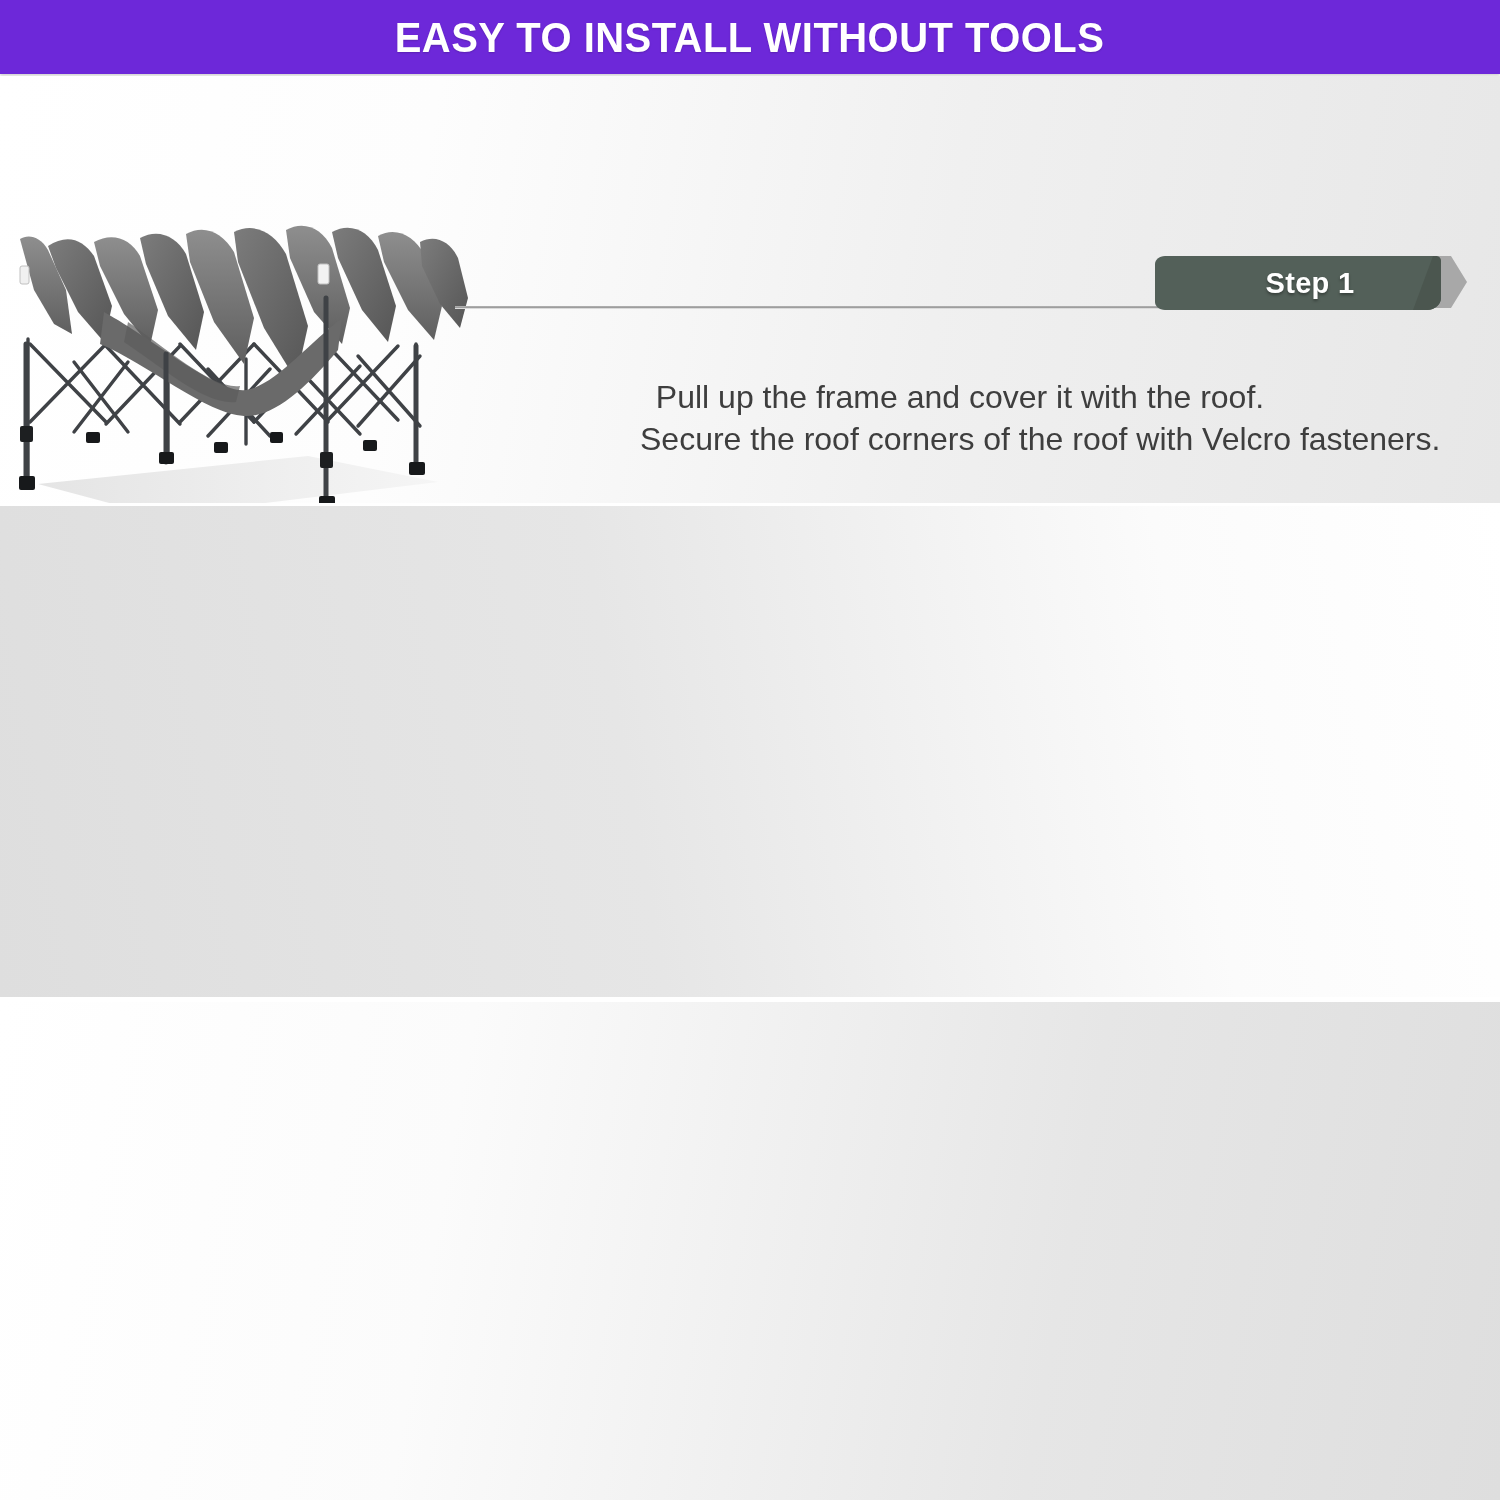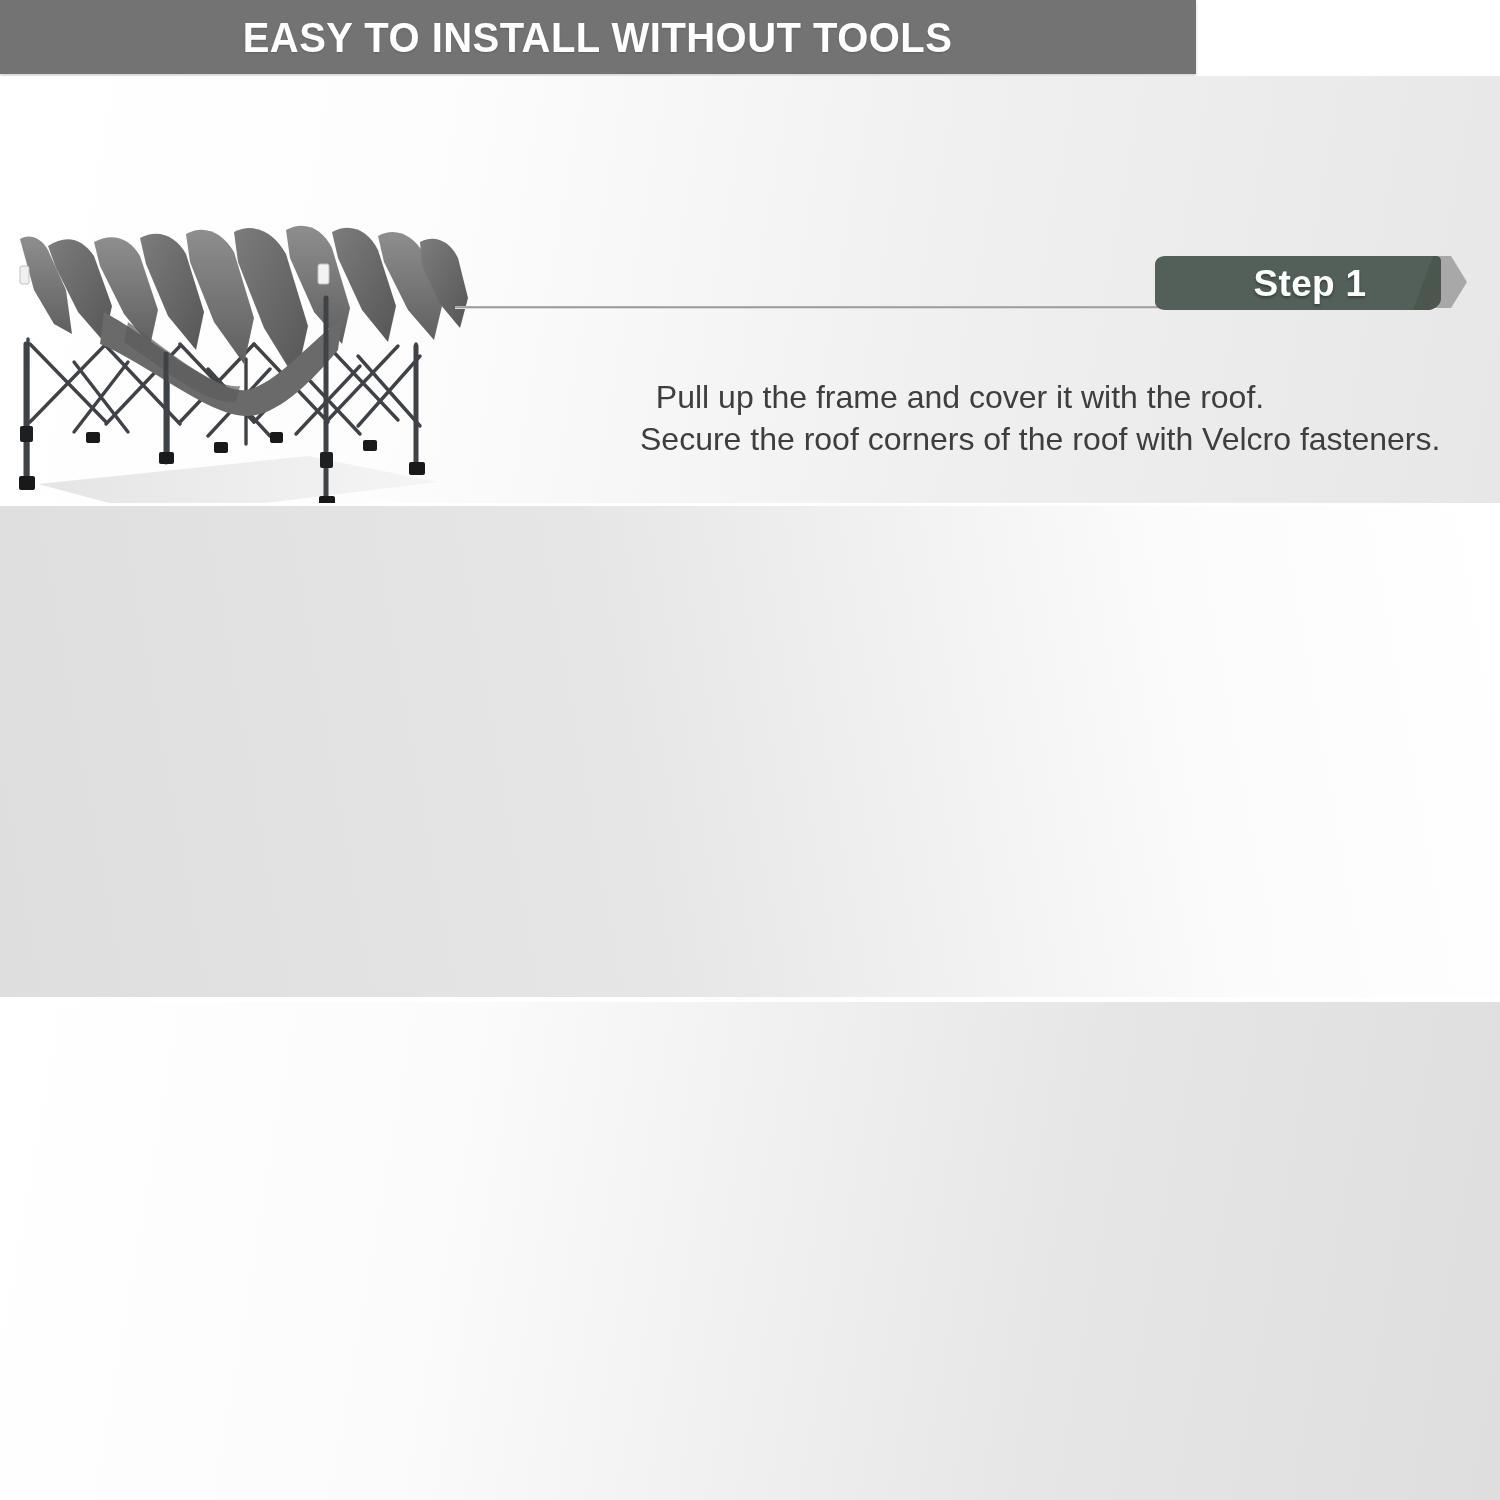--- a/index.html
+++ b/index.html
@@ -6,22 +6,22 @@
   html,body { width:1500px; height:1500px; }
   body {
     font-family:"Liberation Sans", sans-serif;
     background:#ffffff;
     overflow:hidden;
   }
   .page { position:relative; width:1500px; height:1500px; }
 
   
   .header {
-    position:absolute; left:0; top:0; width:1196px; height:74px;
-    background:#737373;
+    position:absolute; left:0; top:0; width:1500px; height:74px;
+    background:#6d28d9;
     display:flex; align-items:center; justify-content:center;
     box-shadow:0 2px 3px rgba(0,0,0,0.18);
   }
   .header-title {
     color:#ffffff;
     font-size:43px;
     font-weight:bold;
     letter-spacing:0.5px;
     transform:scaleX(0.93);
     text-shadow:0 1px 2px rgba(0,0,0,0.18);
@@ -33,21 +33,21 @@
   #sec1 { top:76px;  height:427px; background:linear-gradient(100deg,#ffffff 0%,#fdfdfd 28%,#f0f0f0 62%,#e7e7e7 100%); }
   #sec2 { top:506px; height:491px; background:linear-gradient(260deg,#ffffff 0%,#fbfbfb 22%,#e6e6e6 58%,#dedede 100%); }
   #sec3 { top:1002px;height:498px; background:linear-gradient(100deg,#ffffff 0%,#fbfbfb 30%,#e6e6e6 70%,#dedede 100%); }
 
   
   .ribbon { position:absolute; width:318px; height:66px; }
   .ribbon svg { position:absolute; left:0; top:0; }
   .ribbon-label {
     position:absolute; left:0; top:0; width:318px; height:66px;
     display:flex; align-items:center; justify-content:center;
-    color:#ffffff; font-size:37px; font-weight:bold;
+    color:#ffffff; font-size:29px; font-weight:bold;
     letter-spacing:0.3px;
     text-shadow:0 2px 3px rgba(0,0,0,0.35);
     padding-bottom:3px;
   }
   #ribbon1 { left:1151px; top:176px; }
 
   
   .connector {
     position:absolute; height:3px;
     background:linear-gradient(180deg,#b4b4b4 0%,#9c9c9c 55%,#ffffff 100%);

